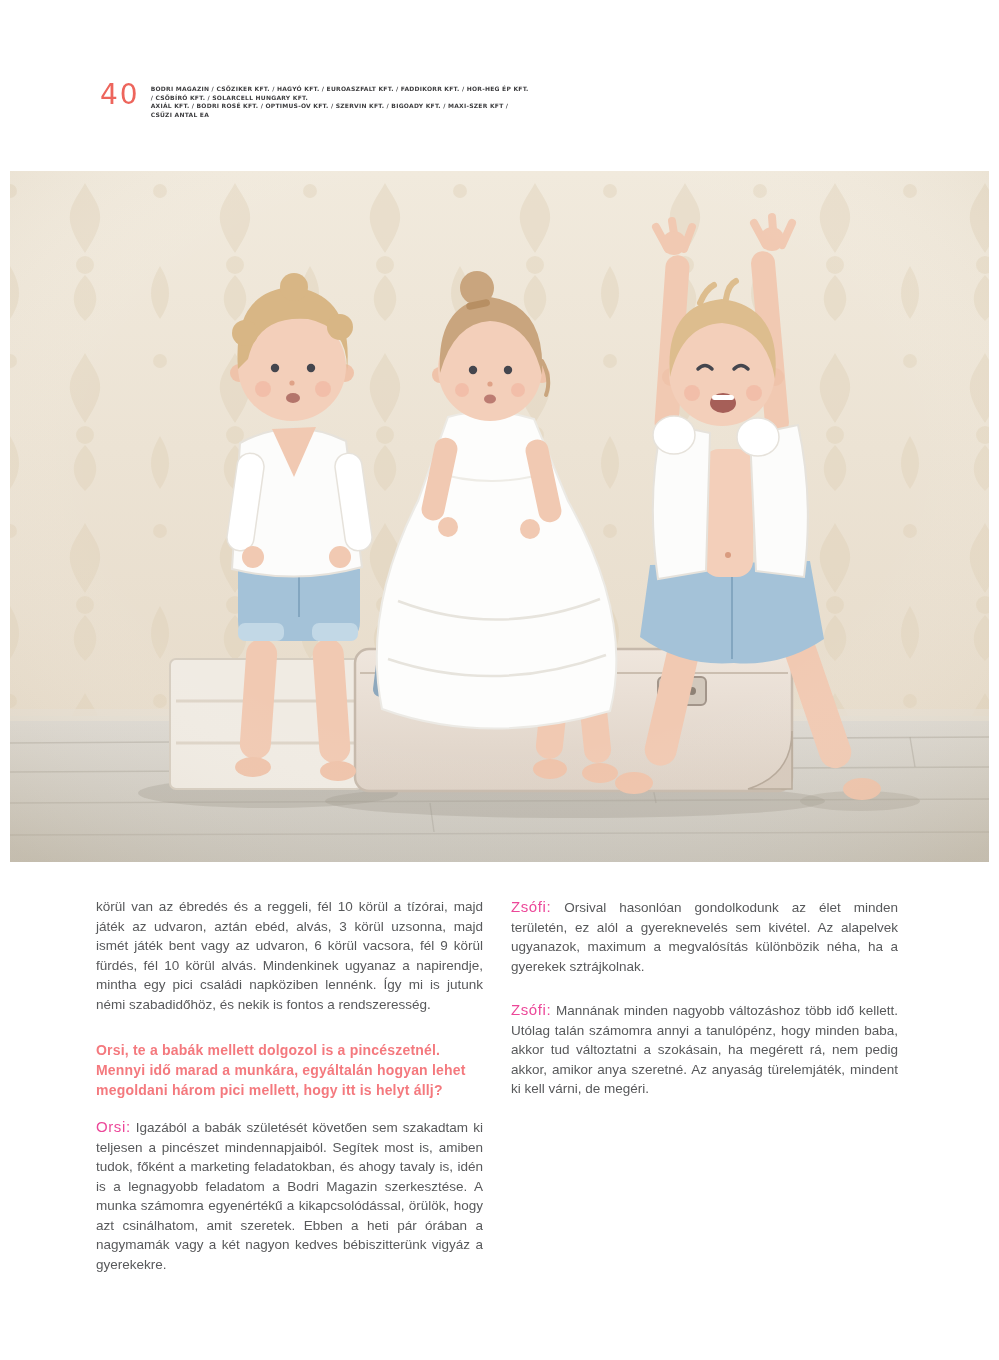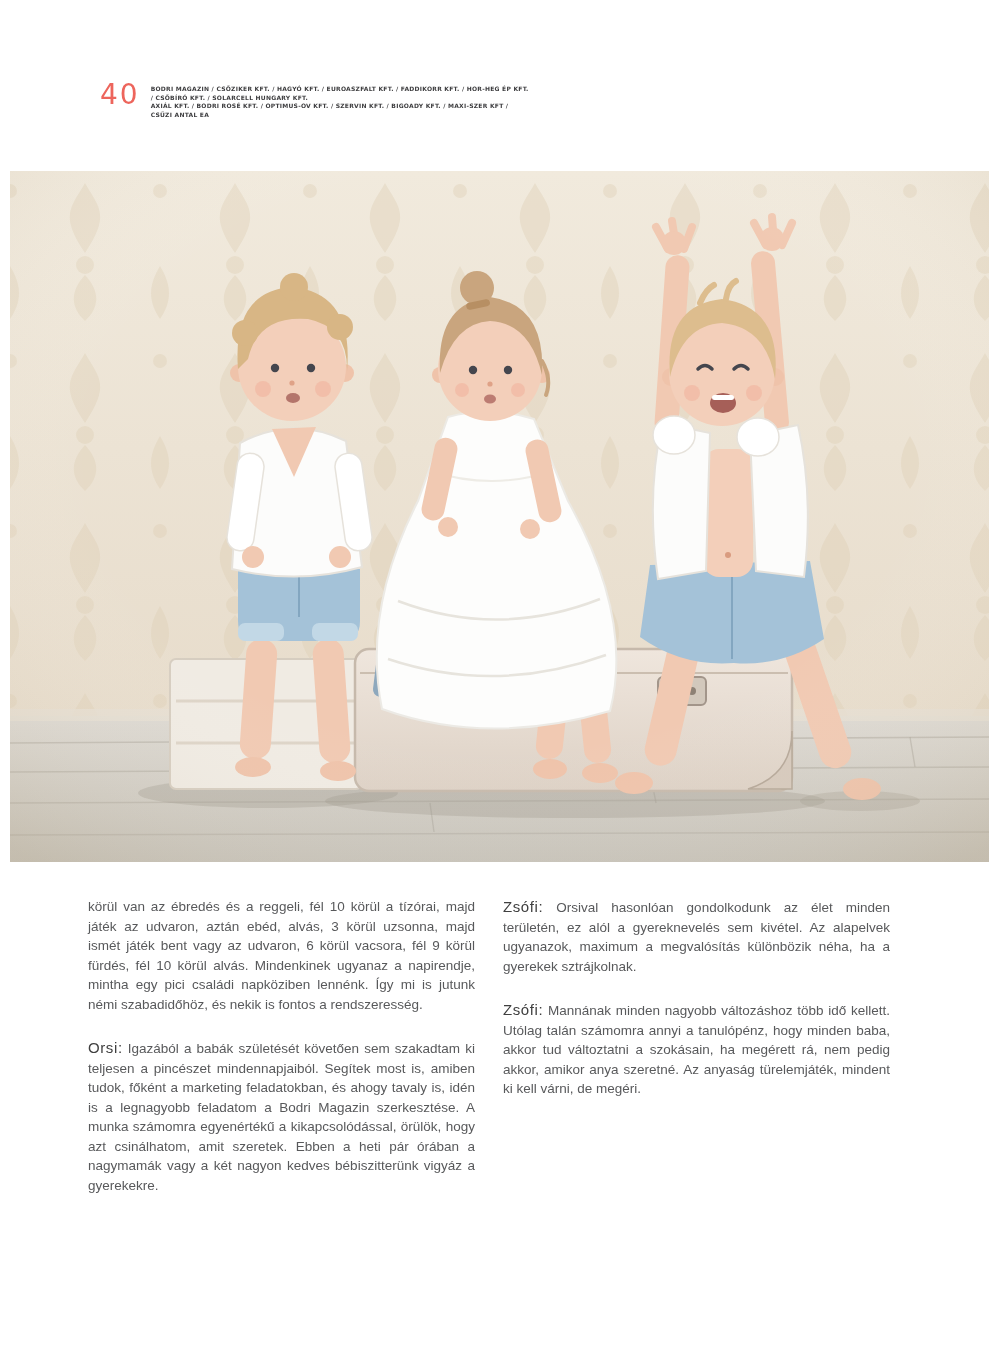--- a/index.html
+++ b/index.html
@@ -9,27 +9,27 @@
   .hdr{position:absolute;left:100px;top:84px;display:flex;align-items:flex-start;}
   .pagenum{font-size:28px;line-height:22px;color:#ed655c;letter-spacing:2px;font-weight:400;
            font-family:"DejaVu Sans", sans-serif;}
   .credits{margin-left:11px;padding-top:1px;color:#3d3d3f;font-size:6px;line-height:8.5px;
            letter-spacing:.25px;font-weight:700;max-width:380px;
            font-family:"DejaVu Sans", sans-serif;}
   
   .photo{position:absolute;left:10px;top:171px;width:979px;height:691px;margin:0;overflow:hidden;}
   .photo svg{display:block;width:100%;height:100%;}
   
-  .columns{position:absolute;left:88px;top:897px;width:802px;display:flex;gap:28px;}
+  .columns{position:absolute;left:96px;top:897px;width:802px;display:flex;gap:28px;}
   .col{width:390px;color:#58595b;}
   .body{font-size:13.5px;line-height:19.5px;text-align:justify;margin:0 0 24px;}
   .q{font-size:14px;line-height:20px;font-weight:700;color:#f4797e;margin:26px 0 17px;
      letter-spacing:.2px;text-align:left;}
   .col > :first-child{margin-top:0;}
-  .speaker{color:#404040;font-size:15px;letter-spacing:.6px;}
+  .speaker{color:#ec4899;font-size:15px;letter-spacing:.6px;}
 </style>
 </head>
 <body>
 
 <div class="page">
 
   <div class="hdr">
     <span class="pagenum">40</span>
     <div class="credits">
       <div>BODRI MAGAZIN / CSŐZIKER KFT. / HAGYÓ KFT. / EUROASZFALT KFT. / FADDIKORR KFT. / HOR-HEG ÉP KFT. / CSŐBÍRÓ KFT. / SOLARCELL HUNGARY KFT.</div>
@@ -210,20 +210,21 @@
       </g>
 
       <rect x="0" y="0" width="979" height="691" fill="url(#vign)"></rect>
     </svg>
   </figure>
 
   <main class="columns">
 
     <section class="col">
       <p class="body">körül van az ébredés és a reggeli, fél 10 körül a tízórai, majd játék az udvaron, aztán ebéd, alvás, 3 körül uzsonna, majd ismét játék bent vagy az udvaron, 6 körül vacsora, fél 9 körül fürdés, fél 10 körül alvás. Mindenkinek ugyanaz a napirendje, mintha egy pici családi napköziben lennénk. Így mi is jutunk némi szabadidőhöz, és nekik is fontos a rendszeresség.</p>
+      <h3 class="q">Orsi, te a babák mellett dolgozol is a pincészetnél. Mennyi idő marad a munkára, egyáltalán hogyan lehet megoldani három pici mellett, hogy itt is helyt állj?</h3>
       <p class="body"><span class="speaker">Orsi:</span> <span>Igazából a babák születését követően sem szakadtam ki teljesen a pincészet mindennapjaiból. Segítek most is, amiben tudok, főként a marketing feladatokban, és ahogy tavaly is, idén is a legnagyobb feladatom a Bodri Magazin szerkesztése. A munka számomra egyenértékű a kikapcsolódással, örülök, hogy azt csinálhatom, amit szeretek. Ebben a heti pár órában a nagymamák vagy a két nagyon kedves bébiszitterünk vigyáz a gyerekekre.</span></p>
     </section>
 
     <section class="col">
       <p class="body"><span class="speaker">Zsófi:</span> <span>Orsival hasonlóan gondolkodunk az élet minden területén, ez alól a gyereknevelés sem kivétel. Az alapelvek ugyanazok, maximum a megvalósítás különbözik néha, ha a gyerekek sztrájkolnak.</span></p>
       <p class="body"><span class="speaker">Zsófi:</span> <span>Mannának minden nagyobb változáshoz több idő kellett. Utólag talán számomra annyi a tanulópénz, hogy minden baba, akkor tud változtatni a szokásain, ha megérett rá, nem pedig akkor, amikor anya szeretné. Az anyaság türelemjáték, mindent ki kell várni, de megéri.</span></p>
     </section>
 
   </main>
 </div>

